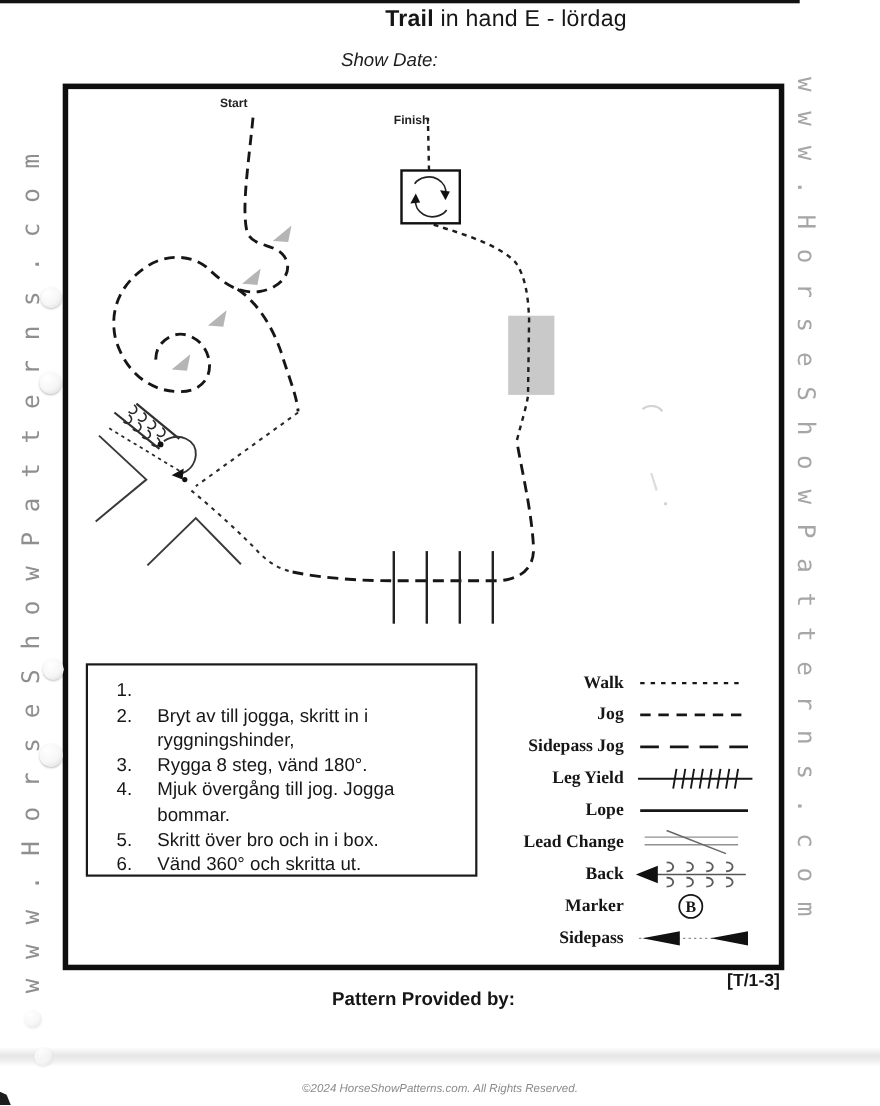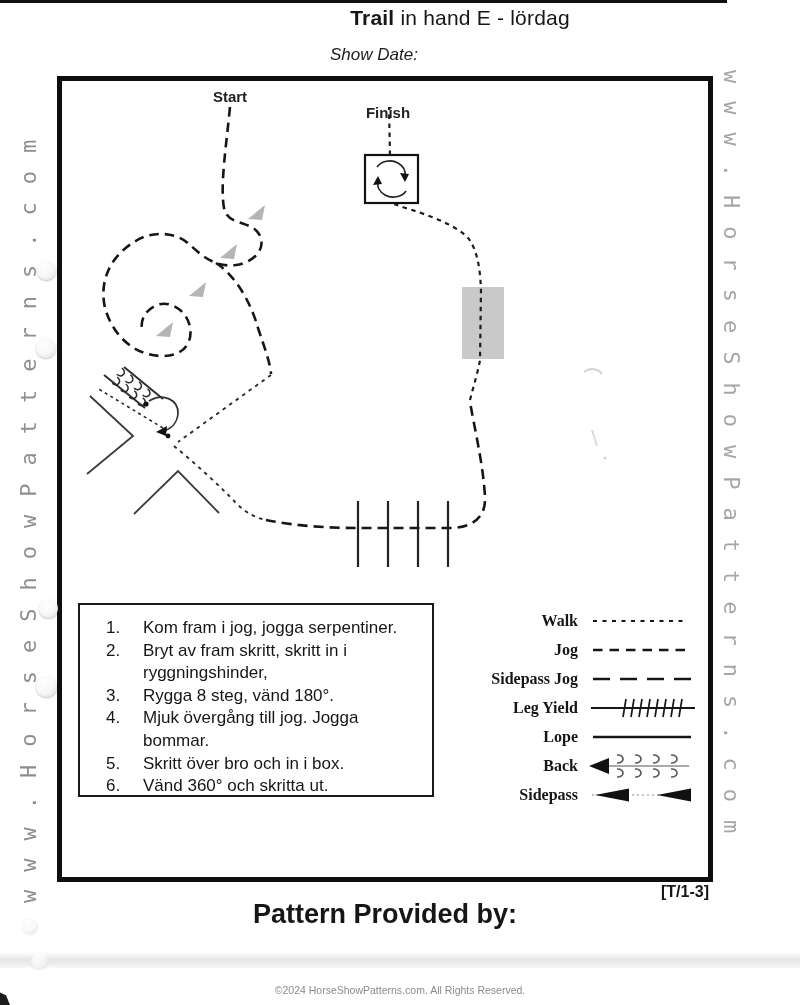--- a/index.html
+++ b/index.html
@@ -6,37 +6,37 @@
   .page{position:relative;width:800px;height:1005px;background:#fff;overflow:hidden;
         font-family:"Liberation Sans",sans-serif;color:#161616;}
   .abs{position:absolute;}
   
   .topline{left:0;top:0;width:727px;height:3px;background:#111;}
   
   .arena{left:57px;top:76px;width:646px;height:796px;border:5px solid #0e0e0e;background:transparent;}
   
   .title{left:160px;top:6px;width:600px;text-align:center;font-size:21px;letter-spacing:.2px;}
   .title .b{font-weight:bold;}
-  .showdate{left:330px;top:45px;font-style:italic;font-size:17px;color:#1c1c1c;}
-  .gate{width:60px;text-align:center;font-size:15px;font-weight:600;color:#222;}
+  .showdate{left:310px;top:45px;font-style:italic;font-size:17px;color:#1c1c1c;}
+  .gate{width:60px;text-align:left;font-size:11px;font-weight:600;color:#222;}
   
   .ibox{left:78px;top:603px;width:356px;height:194px;border:2px solid #1a1a1a;background:#fff;
         padding:12px 0 0 26px;box-sizing:border-box;}
   .irow{display:flex;font-size:17px;line-height:22.6px;}
   .inum{width:37px;flex:0 0 37px;}
   
   .legend{left:455px;top:606px;width:250px;}
-  .lrow{display:flex;align-items:center;height:29px;justify-content:flex-end;}
+  .lrow{display:flex;align-items:center;height:29px;}
   .llabel{flex:0 0 112px;text-align:right;font-family:"Liberation Serif",serif;
           font-weight:bold;font-size:16px;padding-right:9px;}
   .lsym{flex:0 0 118px;height:24px;}
   
   .tcode{left:661px;top:883px;font-weight:bold;font-size:16px;}
-  .provided{left:230px;top:899px;width:310px;text-align:center;font-weight:bold;font-size:27px;}
-  .copyright{left:200px;top:984px;width:400px;text-align:center;
+  .provided{left:230px;top:899px;width:310px;text-align:center;font-weight:bold;font-size:17px;}
+  .copyright{left:200px;top:984px;width:400px;text-align:center;font-style:italic;
              font-size:10.5px;color:#8b8b8b;}
   
   .wm{font-family:"DejaVu Sans Mono",monospace;font-size:22px;white-space:nowrap;}
   .wmL{left:16px;top:903px;width:820px;height:30px;color:#8f8f8f;letter-spacing:18px;
        transform:rotate(-90deg);transform-origin:left top;}
   .wmR{left:744px;top:70px;width:838px;height:30px;color:#a6a6a6;letter-spacing:18px;
        transform:rotate(90deg);transform-origin:left top;}
   
   .ball{border-radius:50%;background:radial-gradient(circle at 35% 30%,#ffffff 0%,#f6f6f6 55%,#d8d8d8 100%);
         box-shadow:0 1px 2px rgba(0,0,0,.28);}
@@ -125,25 +125,24 @@
     <path d="M390,155 L389,107" fill="none" stroke="#1d1d1d" stroke-width="2.2" stroke-dasharray="4.5 4.5"></path>
 
     <path d="M584,372 C590,367 599,369 602,374" fill="none" stroke="#d3d3d3" stroke-width="2"></path>
     <path d="M592,430 L597,446" fill="none" stroke="#dcdcdc" stroke-width="2"></path>
     <circle cx="605" cy="458" r="1.6" fill="#d6d6d6"></circle>
   </svg>
 
   <div class="abs ibox">
     <div class="irow">
         <span class="inum">1.</span>
-        <span>Kom fram i jog, jogga serpentiner.</span>
       </div>
     <div class="irow">
         <span class="inum">2.</span>
-        <span>Bryt av fram skritt, skritt in i</span>
+        <span>Bryt av till jogga, skritt in i</span>
       </div>
     <div class="irow">
         <span class="inum"></span>
         <span>ryggningshinder,</span>
       </div>
     <div class="irow">
         <span class="inum">3.</span>
         <span>Rygga 8 steg, vänd 180°.</span>
       </div>
     <div class="irow">
@@ -196,40 +195,55 @@
             <line x1="79" y1="3" x2="76" y2="21"></line>
           <line x1="87" y1="3" x2="84" y2="21"></line>
             <line x1="95" y1="3" x2="92" y2="21"></line>
         </g>
       </svg>
     </div>
     <div class="lrow">
       <span class="llabel">Lope</span>
       <svg class="lsym" viewBox="0 0 118 24">
         <line x1="6" y1="12" x2="104" y2="12" stroke="#161616" stroke-width="2.5"></line>
+      </svg>
+    </div>
+    <div class="lrow">
+      <span class="llabel">Lead Change</span>
+      <svg class="lsym" viewBox="0 0 118 24">
+        <line x1="10" y1="7" x2="95" y2="7" stroke="#909090" stroke-width="1.3"></line>
+        <line x1="10" y1="14" x2="95" y2="14" stroke="#909090" stroke-width="1.3"></line>
+        <line x1="30" y1="1" x2="84" y2="22" stroke="#666" stroke-width="1.3"></line>
       </svg>
     </div>
     <div class="lrow">
       <span class="llabel">Back</span>
       <svg class="lsym" viewBox="0 0 118 24">
         <line x1="20" y1="12" x2="102" y2="12" stroke="#555" stroke-width="1.2"></line>
         <polygon points="2,12 22,4 22,20" fill="#111"></polygon>
         <g stroke="#5c5c5c" stroke-width="1.7" fill="none">
           <path d="M30,1 C38,0.5 38,9.5 30,9"></path>
             <path d="M48,1 C56,0.5 56,9.5 48,9"></path>
           <path d="M66,1 C74,0.5 74,9.5 66,9"></path>
             <path d="M84,1 C92,0.5 92,9.5 84,9"></path>
           <path d="M30,15 C38,14.5 38,23.5 30,23"></path>
             <path d="M48,15 C56,14.5 56,23.5 48,23"></path>
           <path d="M66,15 C74,14.5 74,23.5 66,23"></path>
             <path d="M84,15 C92,14.5 92,23.5 84,23"></path>
         </g>
       </svg>
     </div>
     <div class="lrow">
+      <span class="llabel">Marker</span>
+      <svg class="lsym" viewBox="0 0 118 24">
+        <circle cx="52" cy="12" r="10.5" fill="none" stroke="#161616" stroke-width="1.6"></circle>
+        <text x="52" y="17" text-anchor="middle" font-family="Liberation Serif, serif" font-size="14.5" font-weight="bold" fill="#161616">B</text>
+      </svg>
+    </div>
+    <div class="lrow">
       <span class="llabel">Sidepass</span>
       <svg class="lsym" viewBox="0 0 118 24">
         <line x1="5" y1="12" x2="104" y2="12" stroke="#888" stroke-width="1.2" stroke-dasharray="2 3"></line>
         <polygon points="8,12 42,5.5 42,18.5" fill="#111"></polygon>
         <polygon points="70,12 104,5.5 104,18.5" fill="#111"></polygon>
       </svg>
     </div>
   </div>
 
   <div class="abs tcode">[T/1-3]</div>

